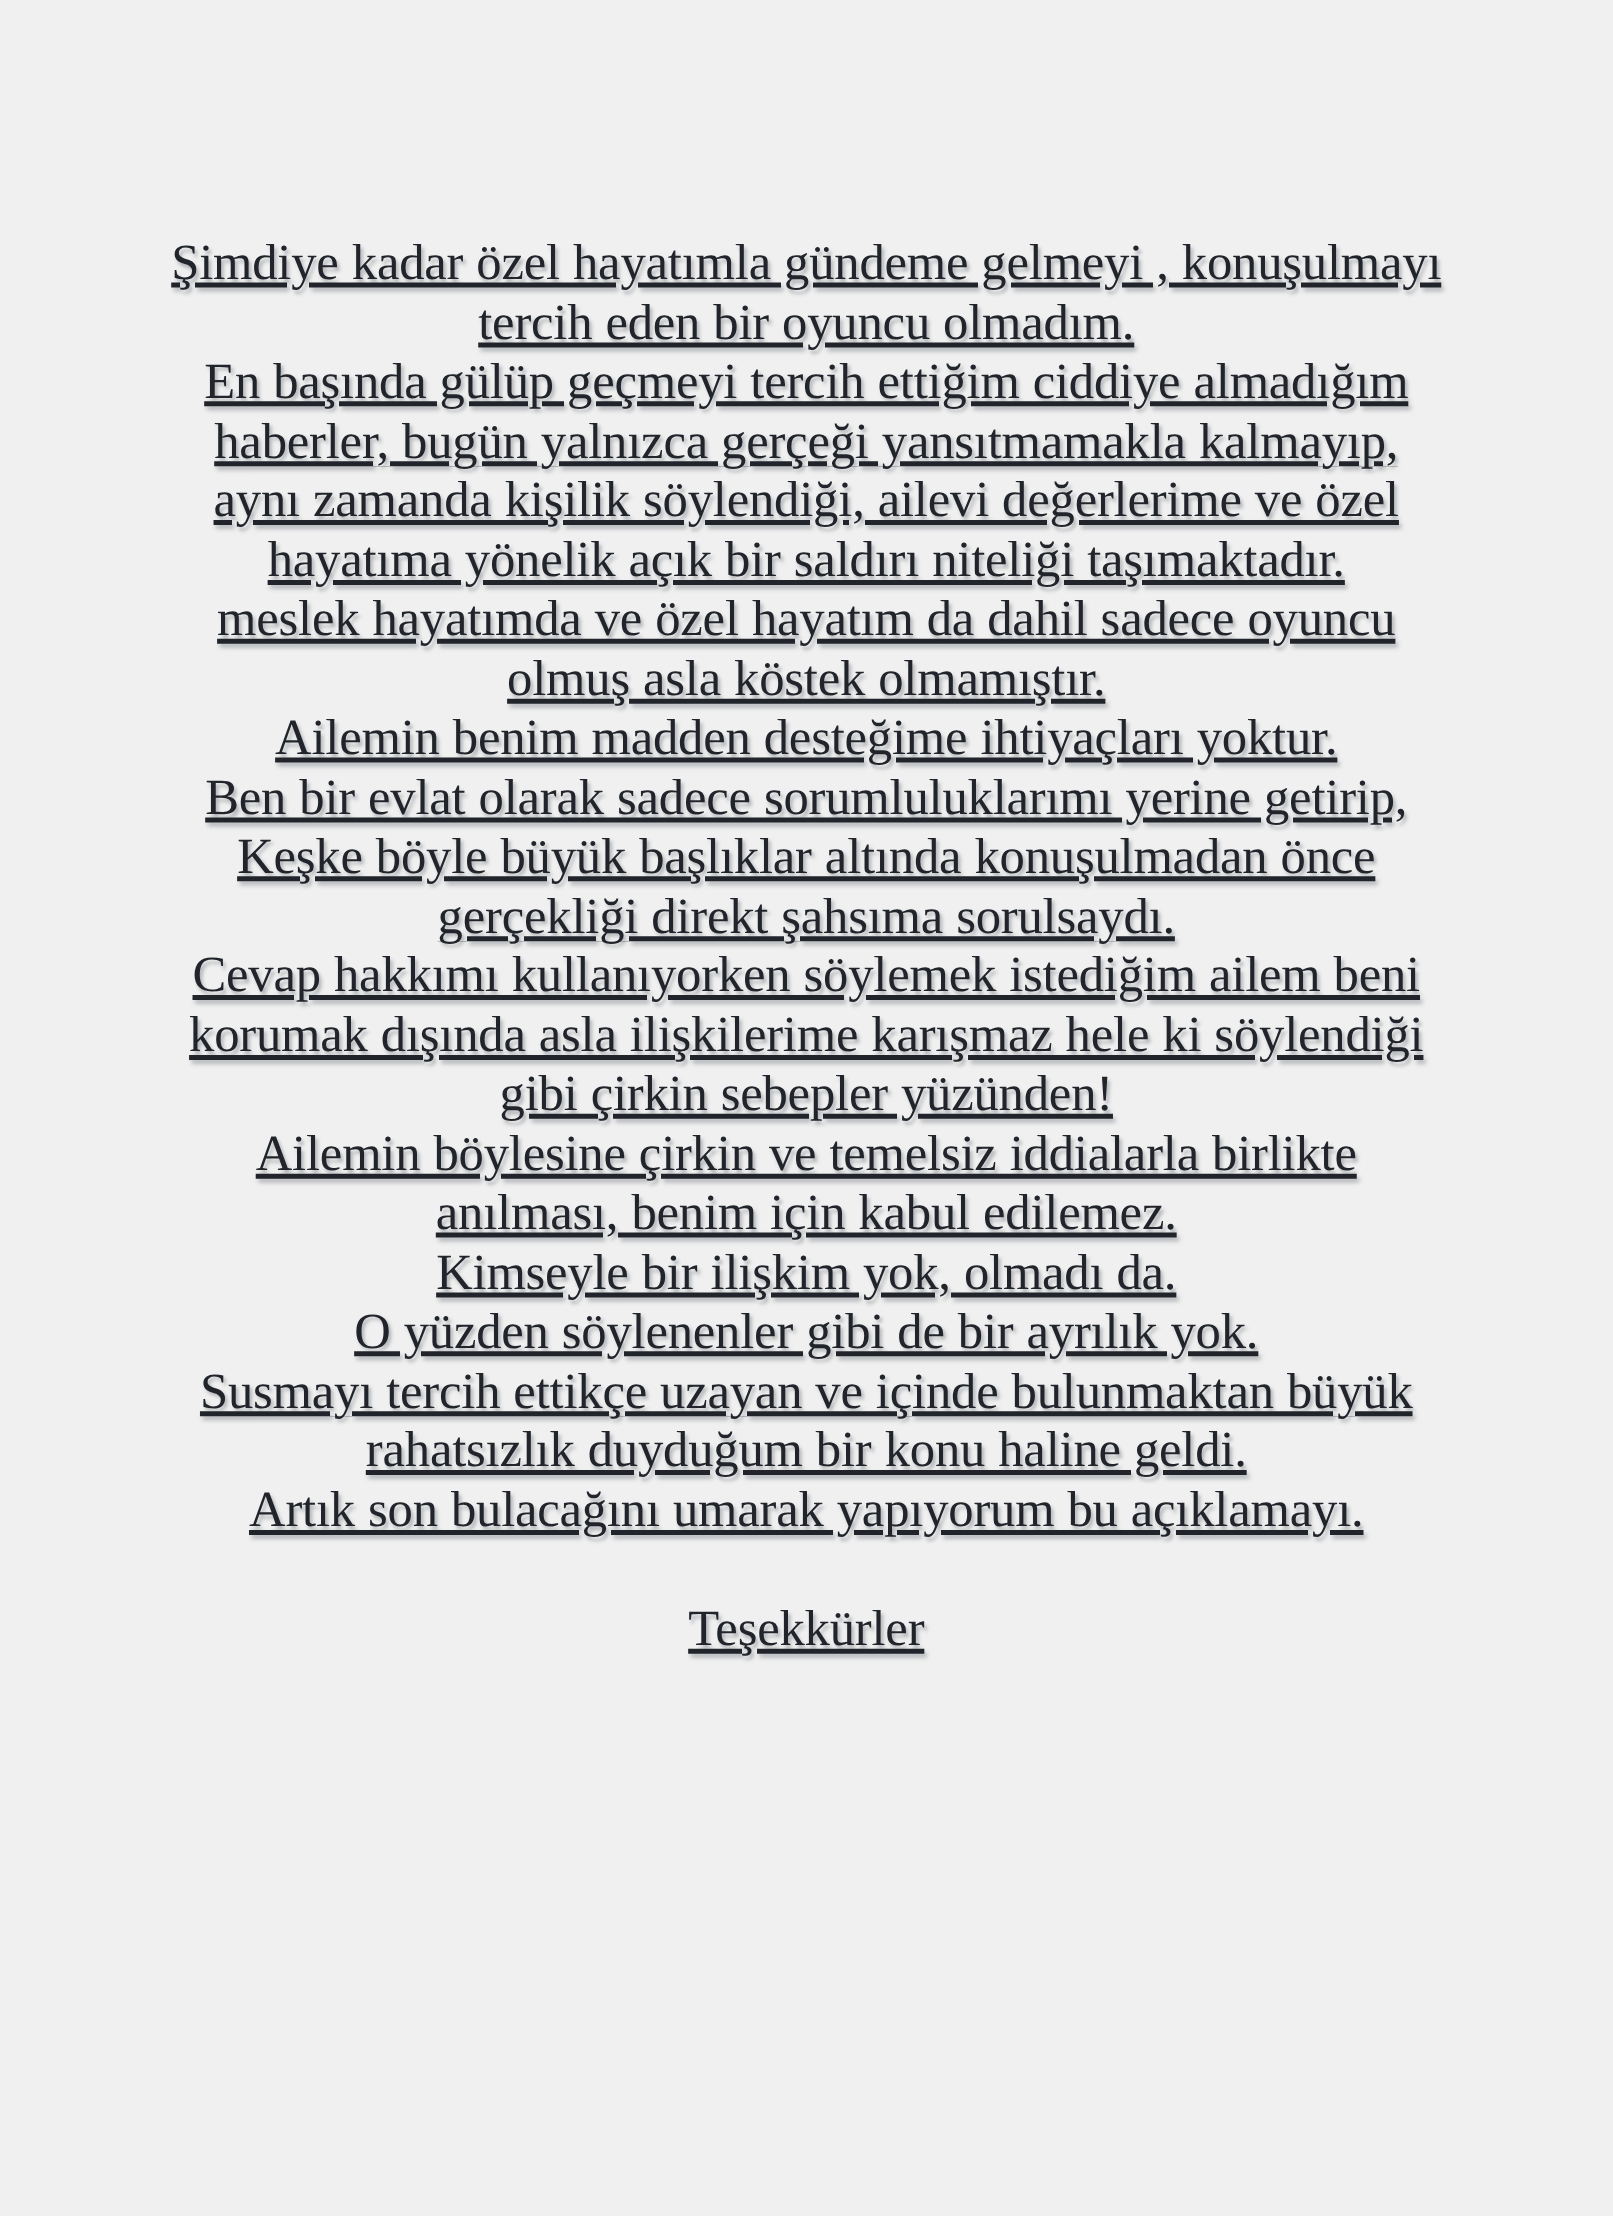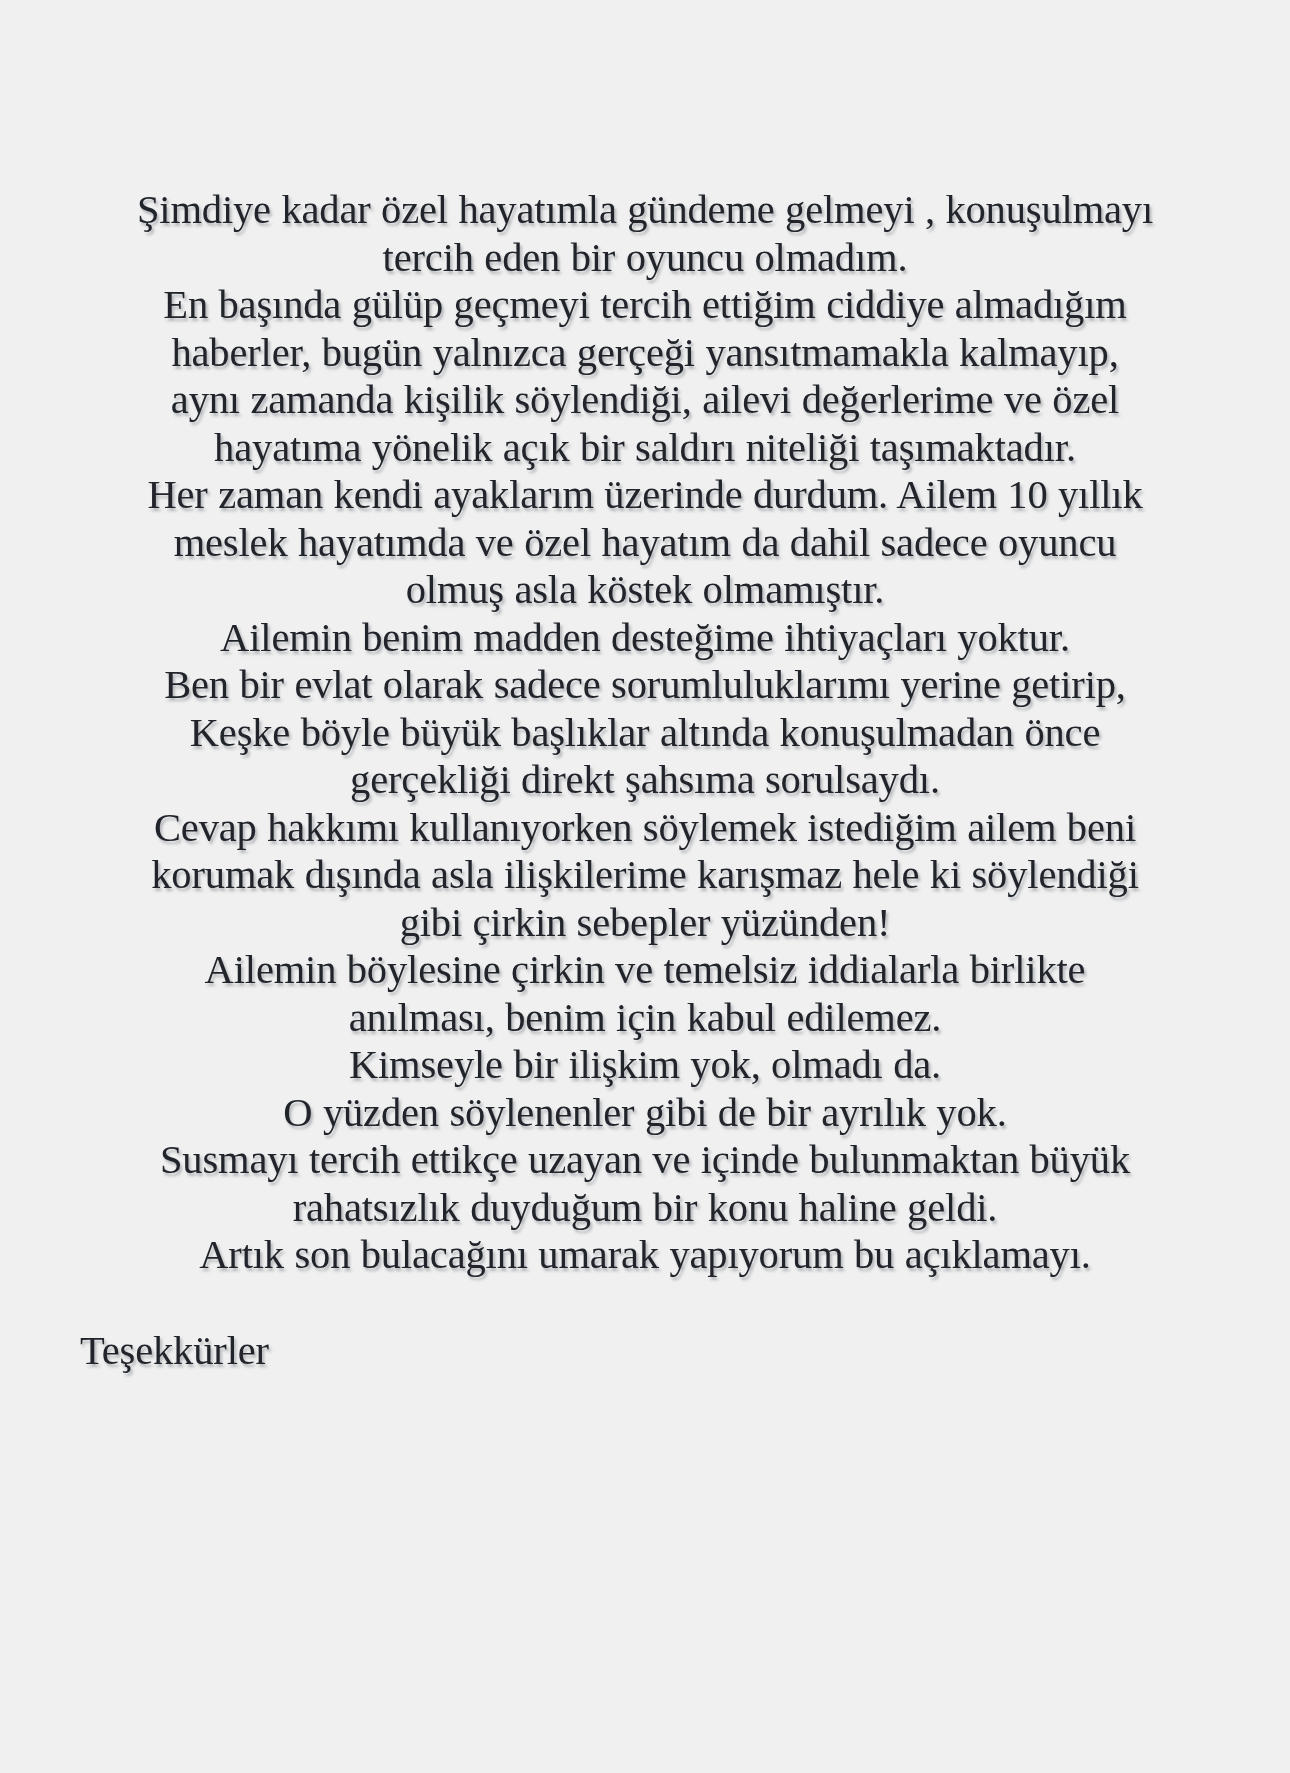--- a/index.html
+++ b/index.html
@@ -30,55 +30,55 @@
     width: 1130px;
     margin: 0 auto;
     padding-top: 186px;
     text-align: center;
     color: #21252b;
     font-size: 40.5px;
     line-height: 47.5px;
     letter-spacing: -0.15px;
     word-spacing: 0.5px;
     text-shadow: 2px 3px 3px rgba(90, 95, 105, 0.42);
+    text-decoration: underline;
   }
 
   .statement-line {
     display: block;
     white-space: nowrap;
   }
 
   #statement-spacer {
     display: block;
     height: 48px;
   }
 
   #statement-closing {
     display: block;
-    text-align: left;
+    text-align: center;
     color: #21252b;
     font-size: 40.5px;
     line-height: 47.5px;
     letter-spacing: -0.15px;
     text-shadow: 2px 3px 3px rgba(90, 95, 105, 0.42);
   }
 </style>
 </head>
 <body style="background: rgb(240, 240, 240);">
 
 <div id="statement-card" style="background: rgb(240, 240, 240);">
 
   <div id="statement-body" style="color: rgb(33, 37, 43); text-shadow: rgba(90, 95, 105, 0.42) 2px 3px 3px;">
     <span class="statement-line">Şimdiye kadar özel hayatımla gündeme gelmeyi , konuşulmayı</span>
     <span class="statement-line">tercih eden bir oyuncu olmadım.</span>
     <span class="statement-line">En başında gülüp geçmeyi tercih ettiğim ciddiye almadığım</span>
     <span class="statement-line">haberler,  bugün yalnızca gerçeği yansıtmamakla kalmayıp,</span>
     <span class="statement-line">aynı zamanda kişilik söylendiği, ailevi değerlerime ve özel</span>
     <span class="statement-line">hayatıma yönelik açık bir saldırı niteliği taşımaktadır.</span>
-    <span class="statement-line">Her zaman kendi ayaklarım üzerinde durdum. Ailem 10 yıllık</span>
     <span class="statement-line">meslek hayatımda ve özel hayatım da dahil sadece oyuncu</span>
     <span class="statement-line">olmuş asla köstek olmamıştır.</span>
     <span class="statement-line">Ailemin benim madden desteğime ihtiyaçları yoktur.</span>
     <span class="statement-line">Ben bir evlat olarak sadece sorumluluklarımı yerine getirip,</span>
     <span class="statement-line">Keşke böyle büyük başlıklar altında konuşulmadan önce</span>
     <span class="statement-line">gerçekliği direkt şahsıma sorulsaydı.</span>
     <span class="statement-line">Cevap hakkımı kullanıyorken söylemek istediğim ailem beni</span>
     <span class="statement-line">korumak dışında asla ilişkilerime karışmaz hele ki söylendiği</span>
     <span class="statement-line">gibi çirkin sebepler yüzünden!</span>
     <span class="statement-line">Ailemin böylesine çirkin ve temelsiz iddialarla birlikte</span>

